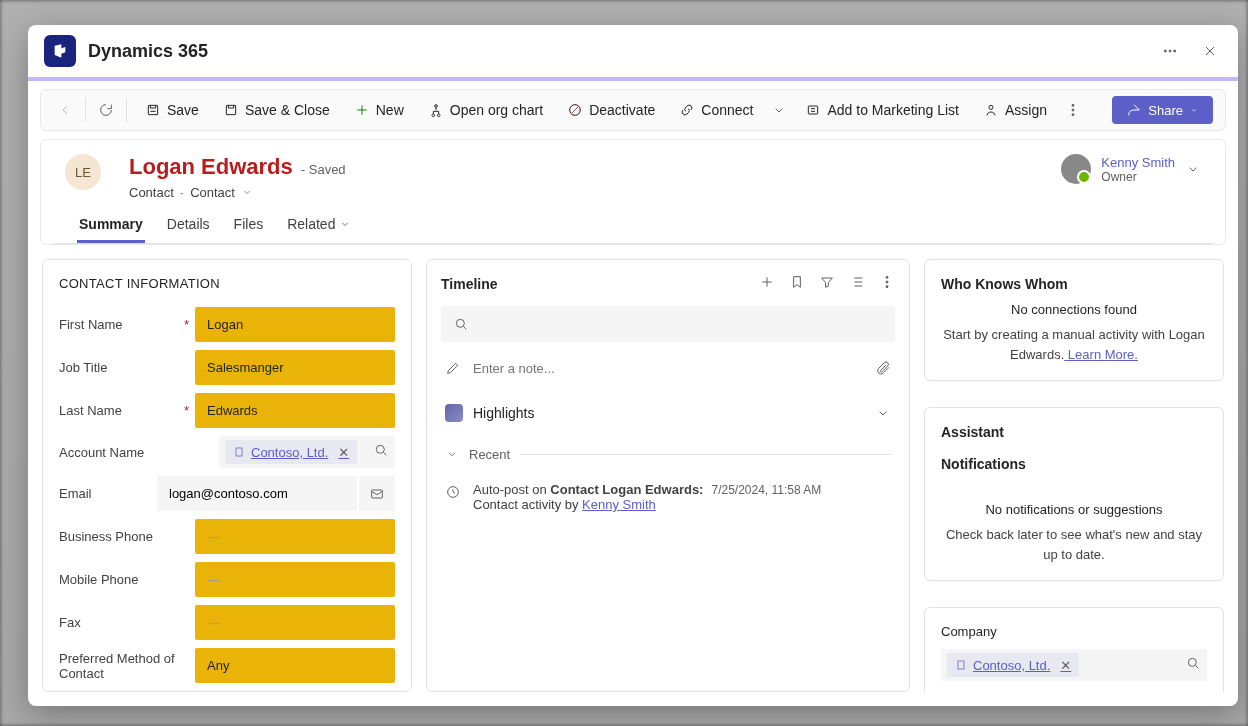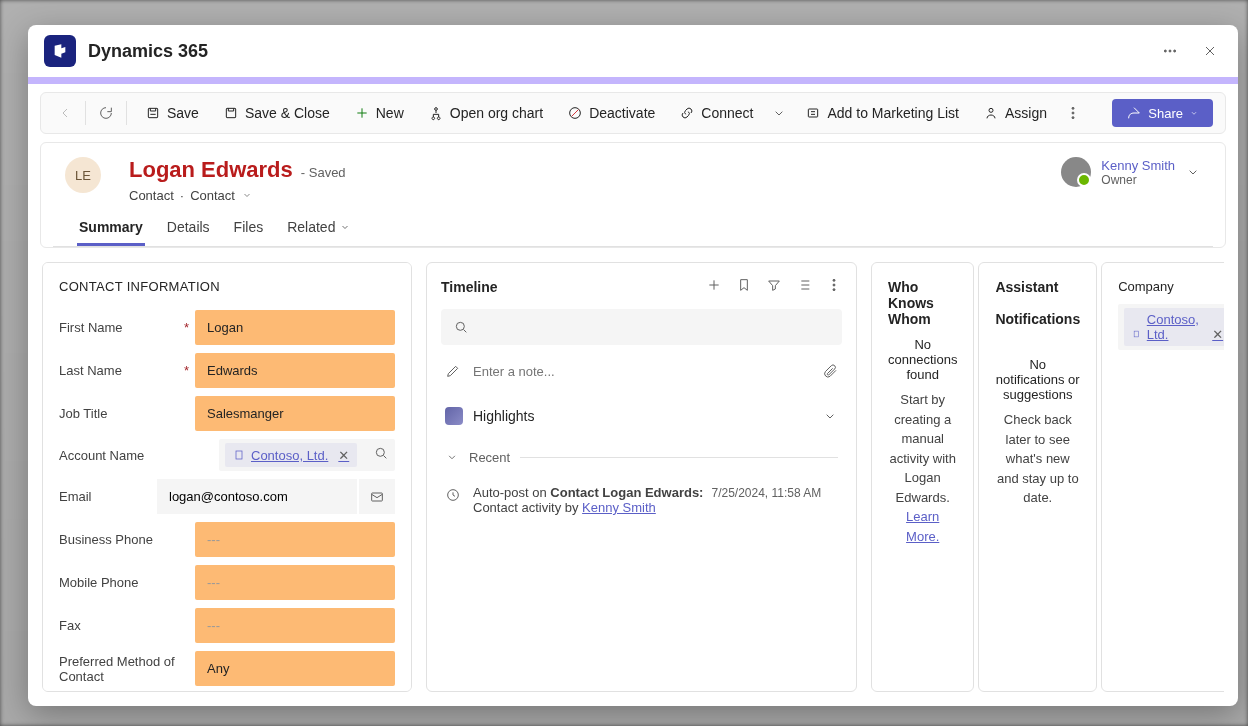--- a/index.html
+++ b/index.html
@@ -1,19 +1,19 @@
 <!DOCTYPE html>
 <html><head>
 <meta charset="utf-8">
 <style>
 *{box-sizing:border-box;margin:0;padding:0;font-family:"Segoe UI",Arial,sans-serif}
 body{background:#4a4a4a;width:1248px;height:726px;overflow:hidden;position:relative}
 .dim-bg{position:absolute;inset:0;background:linear-gradient(#f5f5f5,#e8e8e8);filter:blur(2px);opacity:.6}
 .modal{position:absolute;left:28px;top:25px;right:10px;bottom:20px;background:#fff;border-radius:8px;display:flex;flex-direction:column;box-shadow:0 8px 32px rgba(0,0,0,.3)}
-.modal-header{display:flex;align-items:center;padding:10px 16px;border-bottom:7px solid #c4b5fd}
+.modal-header{display:flex;align-items:center;padding:10px 16px;border-bottom:4px solid #c4b5fd}
 .app-icon{width:32px;height:32px;background:#1a237e;border-radius:6px;margin-right:12px;display:flex;align-items:center;justify-content:center}
 .app-icon svg{fill:#fff}
 .app-title{font-size:18px;font-weight:600;color:#242424;flex:1}
 .header-actions{display:flex;gap:16px;align-items:center}
 .icon-btn{background:none;border:none;cursor:pointer;padding:4px;color:#616161;display:flex;align-items:center}
 .toolbar{display:flex;align-items:center;padding:6px 12px;border-bottom:1px solid #e1e1e1;gap:4px;background:#fafafa;margin:8px 12px 0;border-radius:6px;border:1px solid #e8e8e8}
 .tb-btn{display:flex;align-items:center;gap:6px;background:none;border:none;padding:6px 10px;font-size:14px;color:#242424;cursor:pointer;border-radius:4px}
 .tb-sep{width:1px;height:24px;background:#e1e1e1;margin:0 4px}
 .tb-spacer{flex:1}
 .share-btn{background:#5b5fc7;color:#fff;border:none;padding:6px 14px;border-radius:4px;font-size:13px;display:flex;align-items:center;gap:6px;cursor:pointer}
@@ -29,27 +29,27 @@
 .owner-avatar::after{content:"";position:absolute;bottom:0;right:0;width:10px;height:10px;background:#6bb700;border:2px solid #fff;border-radius:50%}
 .owner-name{font-size:13px;color:#5b5fc7;font-weight:500}
 .owner-role{font-size:12px;color:#616161}
 .tabs{display:flex;gap:20px;padding:8px 24px 0;border-bottom:1px solid #e1e1e1;margin:0 12px}
 .tab{padding:8px 2px;font-size:14px;color:#424242;cursor:pointer;border-bottom:3px solid transparent;display:flex;align-items:center;gap:4px}
 .tab.active{border-bottom-color:#5b5fc7;font-weight:600;color:#242424}
 .body{flex:1;display:flex;gap:14px;padding:14px;overflow:hidden}
 .col{background:#fff;border:1px solid #e1e1e1;border-radius:6px;overflow-y:auto}
 .col-left{width:370px;padding:16px}
 .col-mid{flex:1;padding:14px}
-.col-right{width:353px;display:flex;flex-direction:row;gap:4px;background:none;border:none;overflow-y:auto}
+.col-right{width:300px;display:flex;flex-direction:column;gap:26px;background:none;border:none;overflow-y:auto}
 .panel{background:#fff;border:1px solid #e1e1e1;border-radius:6px;padding:16px}
 .sect-title{font-size:13px;font-weight:400;color:#242424;margin-bottom:16px;letter-spacing:.3px}
 .field{display:flex;align-items:center;margin-bottom:8px}
 .field-label{width:160px;font-size:13px;color:#424242;position:relative}
 .field-label.req::after{content:"*";color:#a4262c;position:absolute;right:6px;top:0}
-.field-input{flex:1;background:#fdba74;border:none;padding:10px 12px;font-size:13px;color:#242424;border-radius:2px}
+.field-input{flex:1;background:#eab308;border:none;padding:10px 12px;font-size:13px;color:#242424;border-radius:2px}
 .field-input::placeholder{color:#999}
 .field-lookup{flex:1;display:flex;align-items:center;background:#f5f5f5;padding:4px 6px;border-radius:2px;position:relative}
 .lookup-chip{display:flex;align-items:flex-end;gap:6px;background:#e8e8f0;padding:4px 8px;border-radius:2px;font-size:13px;color:#5b5fc7;text-decoration:underline}
 .chip-x{margin-left:4px;color:#616161;cursor:pointer;text-decoration:none}
 .lookup-search{margin-left:auto;color:#616161}
 .field-email{flex:1;display:flex}
 .field-email input{flex:1;background:#f5f5f5;border:none;padding:10px 12px;font-size:13px}
 .email-icon{width:36px;background:#f5f5f5;display:flex;align-items:center;justify-content:center;margin-left:2px;color:#616161}
 .timeline-head{display:flex;align-items:center;margin-bottom:12px}
 .timeline-title{font-size:14px;font-weight:600;flex:1;color:#242424}
@@ -240,26 +240,26 @@
   </div>
 
   <div class="body">
     <div class="col col-left">
       <div class="sect-title">CONTACT INFORMATION</div>
       <div class="field">
           <div class="field-label req">First Name</div>
           <input class="field-input" value="Logan" style="">
         </div>
       <div class="field">
+          <div class="field-label">Job Title</div>
+          <input class="field-input" value="Salesmanger" style="">
+        </div>
+      <div class="field">
           <div class="field-label req">Last Name</div>
           <input class="field-input" value="Edwards" style="">
-        </div>
-      <div class="field">
-          <div class="field-label">Job Title</div>
-          <input class="field-input" value="Salesmanger" style="">
         </div>
       <div class="field">
           <div class="field-label">Account Name</div>
         <div class="field-lookup">
           <span class="lookup-chip">
               <svg viewBox="0 0 24 24" style="width:12px;stroke:#5b5fc7">
                 <rect x="6" y="4" width="12" height="16"></rect>
               </svg>
               <span>Contoso, Ltd.</span>
               <span class="chip-x">✕</span>

